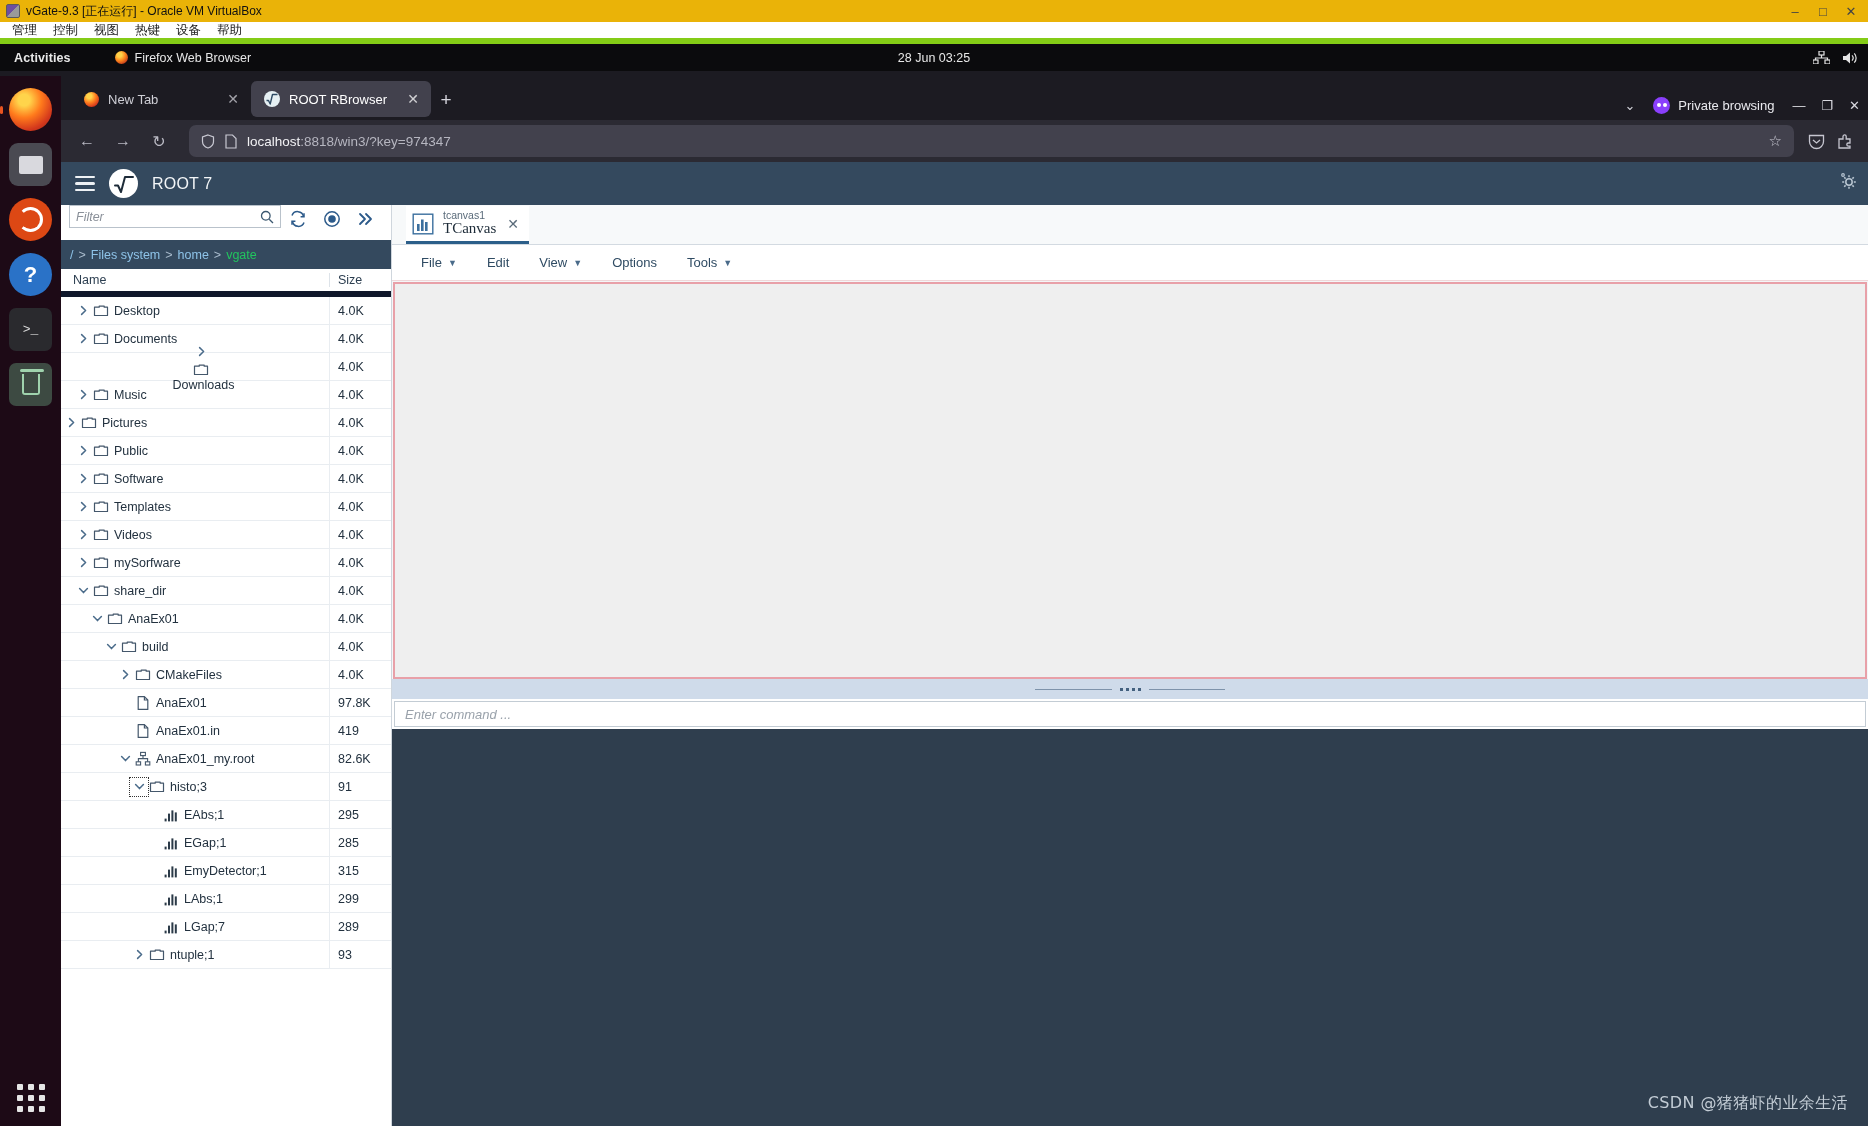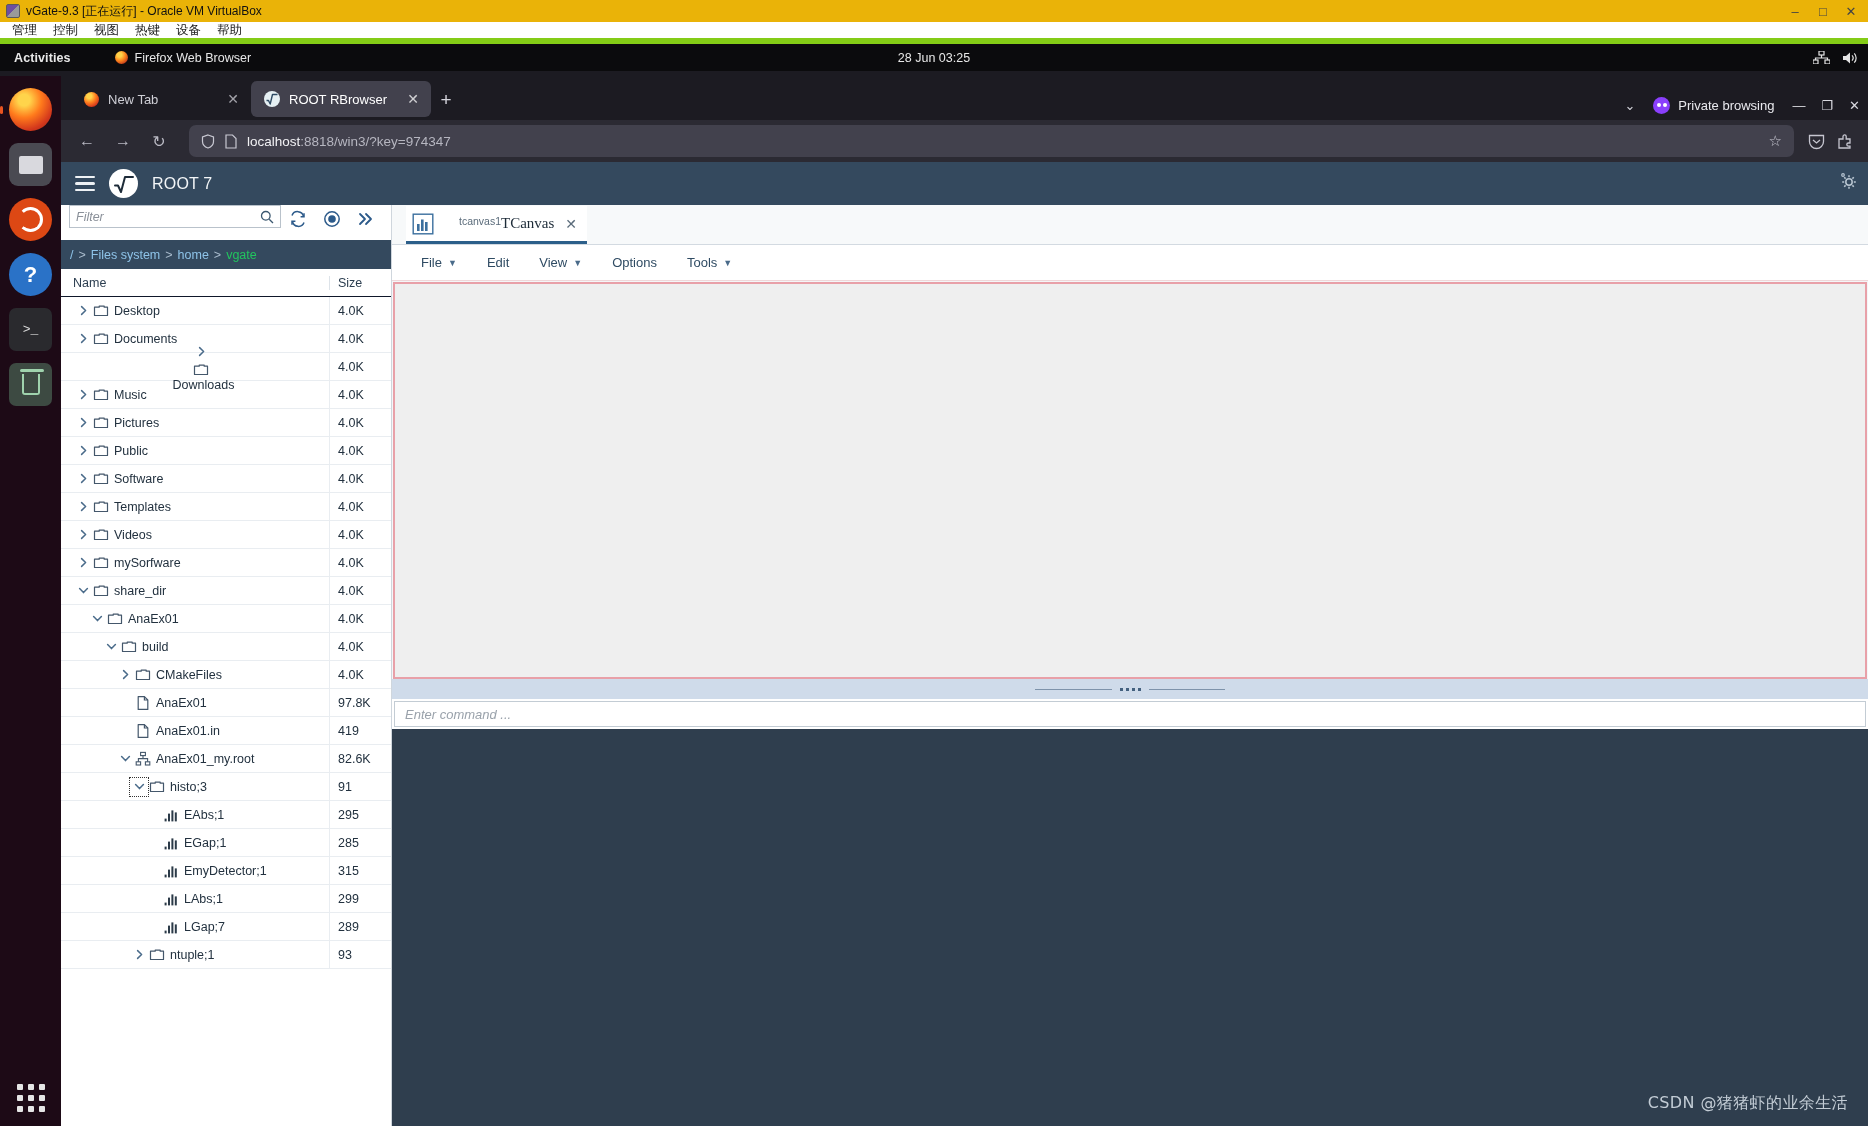--- a/index.html
+++ b/index.html
@@ -190,21 +190,21 @@
     justify-content: center; color: #2c5a8a; }
   .breadcrumb {
     height: 29px; background: #34495e; color: #cfd9e2; display: flex;
     align-items: center; padding: 0 9px; font-size: 12.5px; gap: 5px;
   }
   .breadcrumb .crumb { color: #8ec3e8; }
   .breadcrumb .crumb.cur { color: #22c55e; }
   .breadcrumb .sep { color: #aabccd; }
   .tree-head {
     height: 28px; display: flex; align-items: center; font-size: 12.5px;
-    color: #2c3e50; border-bottom: 1px solid #0f172a; background: #fff;
+    color: #2c3e50; border-bottom: 6px solid #0f172a; background: #fff;
   }
   .tree-head .c-name { flex: 1; padding-left: 12px; }
   .tree-head .c-size { width: 62px; padding-left: 8px; border-left: 1px solid #dde3e9; }
   .tree-scroll { flex: 1; overflow: hidden; position: relative; }
   .trow {
     height: 28px; display: flex; align-items: center; font-size: 12.5px;
     color: #22313f; border-bottom: 1px solid #e9edf1;
   }
   .trow .c-name { flex: 1; display: flex; align-items: center; min-width: 0; }
   .trow .c-size { width: 62px; padding-left: 8px; color: #22313f;
@@ -221,21 +221,21 @@
   .rpanel { flex: 1; display: flex; flex-direction: column; min-width: 0;
     background: #f4f6f8; }
   .tabbar {
     height: 40px; background: #f7f9fa; border-bottom: 1px solid #d3dae1;
     display: flex; align-items: flex-end; padding-left: 14px;
   }
   .ctab {
     display: flex; align-items: center; gap: 9px; height: 38px;
     padding: 0 10px 0 6px; border-bottom: 3px solid #2c5f8a; background: #fff;
   }
-  .ctab .labels { display: flex; flex-direction: row; line-height: 1.05; margin-left: 16px; }
+  .ctab .labels { display: flex; flex-direction: column; line-height: 1.05; }
   .ctab .sub { font-size: 10.5px; color: #5a6b7a; }
   .ctab .main { font-size: 15px; color: #1d2b38; font-family: "Liberation Serif", serif; }
   .ctab .x { color: #5a6b7a; font-size: 14px; margin-left: 2px; }
   .menubar {
     height: 36px; display: flex; align-items: center; gap: 0;
     padding-left: 14px; background: #fff; border-bottom: 1px solid #f0d7d9;
   }
   .mitem { display: flex; align-items: center; gap: 6px; padding: 1px 15px;
     font-size: 13px; color: #2f4b63; height: 36px; }
   .mitem .caret { font-size: 9px; color: #4a6b8a; }
@@ -522,21 +522,21 @@
                   <span class="ico">
                     <svg width="16" height="16" viewBox="0 0 16 16">
                       <path d="M1.5 4.2 H6.2 V3.2 H11.2 V4.2 H14.5 V12.5 H1.5 Z" fill="none" stroke="#44576b" stroke-width="1.2" stroke-linejoin="round"></path>
                     </svg>
                   </span>
                   <span class="nm">Music</span>
                 </div>
                 <div class="c-size">4.0K</div>
               </div>
               <div class="trow">
-                <div class="c-name" style="padding-left: 12px;">
+                <div class="c-name" style="padding-left: 0;">
                   <span class="chev">
                     <svg width="11" height="11" viewBox="0 0 11 11">
                       <path d="M3.6 1.6 L7.6 5.5 L3.6 9.4" fill="none" stroke="#4a6b8a" stroke-width="1.5" stroke-linecap="round" stroke-linejoin="round"></path>
                     </svg>
                   </span>
                   <span class="ico">
                     <svg width="16" height="16" viewBox="0 0 16 16">
                       <path d="M1.5 4.2 H6.2 V3.2 H11.2 V4.2 H14.5 V12.5 H1.5 Z" fill="none" stroke="#44576b" stroke-width="1.2" stroke-linejoin="round"></path>
                     </svg>
                   </span>

